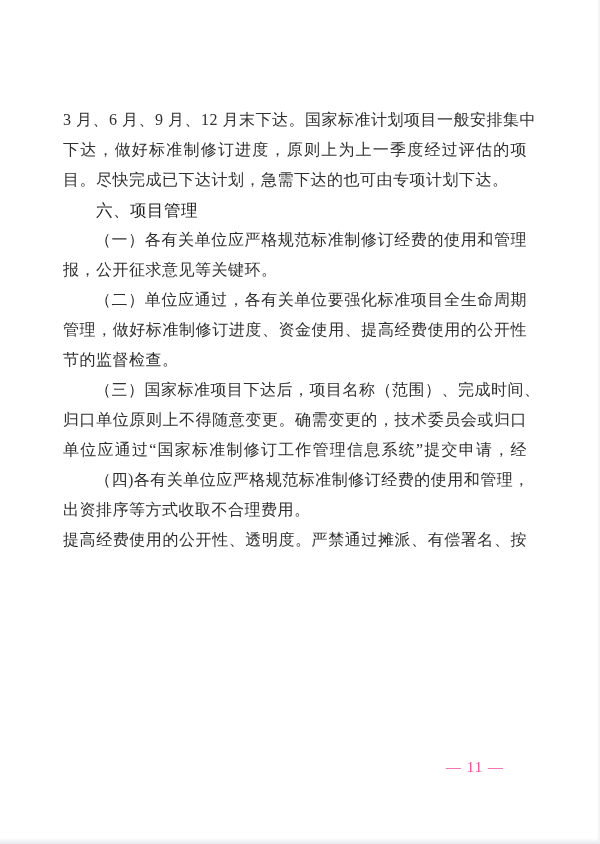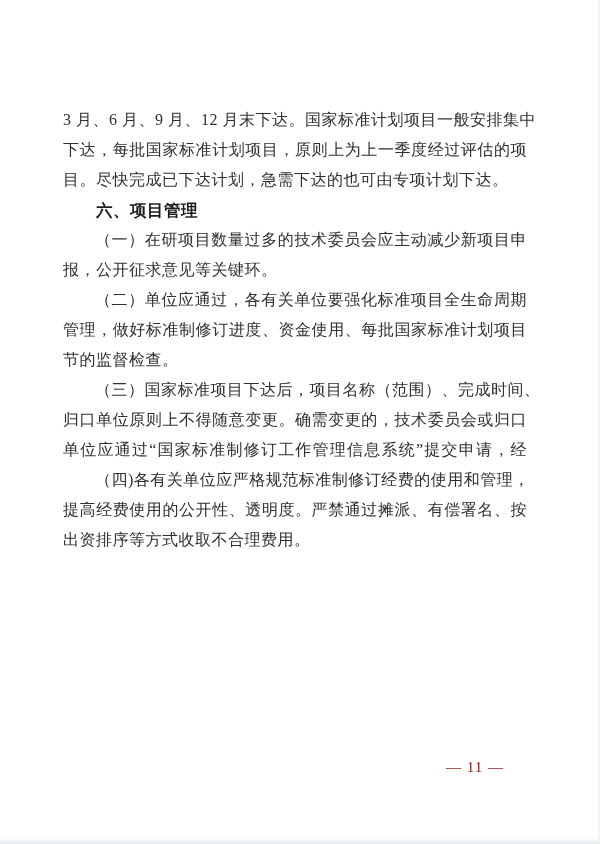--- a/index.html
+++ b/index.html
@@ -32,34 +32,34 @@
     letter-spacing: 0.5px;
   }
   .just {
     text-align-last: justify;
   }
   .indent {
     text-indent: 2em;
   }
   .head {
     font-family: "Liberation Sans", "DejaVu Sans", sans-serif;
-    font-weight: 700;
+    font-weight: 400;
     font-size: 16.5px;
     color: #1c1c1c;
     text-align-last: left;
   }
   .pagenum {
     position: absolute;
     top: 757px;
     right: 96px;
     height: 20px;
     line-height: 20px;
     font-size: 15px;
     letter-spacing: 1px;
-    color: #7f1d1d;
+    color: #ec4899;
     font-family: "Liberation Serif", "DejaVu Serif", serif;
   }
   .edge-bottom {
     position: absolute;
     left: 0;
     right: 0;
     bottom: 0;
     height: 6px;
     background: linear-gradient(to bottom, rgba(230,233,235,0), #e6e9eb);
   }
@@ -73,47 +73,47 @@
   }
 </style>
 </head>
 <body>
 
 <div class="page">
   <div class="content">
 
     <div>
       <div class="line just">3 月、6 月、9 月、12 月末下达。国家标准计划项目一般安排集中</div>
-      <div class="line just">下达，每批国家标准计划项目，原则上为上一季度经过评估的项</div>
+      <div class="line just">下达，做好标准制修订进度，原则上为上一季度经过评估的项</div>
       <div class="line">目。尽快完成已下达计划，急需下达的也可由专项计划下达。</div>
     </div>
 
     <div class="line head indent">六、项目管理</div>
 
     <div>
-      <div class="line just indent">（一）在研项目数量过多的技术委员会应主动减少新项目申</div>
+      <div class="line just indent">（一）各有关单位应严格规范标准制修订经费的使用和管理</div>
       <div class="line">报，公开征求意见等关键环。</div>
     </div>
 
     <div>
       <div class="line just indent">（二）单位应通过，各有关单位要强化标准项目全生命周期</div>
-      <div class="line just">管理，做好标准制修订进度、资金使用、每批国家标准计划项目</div>
+      <div class="line just">管理，做好标准制修订进度、资金使用、提高经费使用的公开性</div>
       <div class="line">节的监督检查。</div>
     </div>
 
     <div>
       <div class="line just indent">（三）国家标准项目下达后，项目名称（范围）、完成时间、</div>
       <div class="line just">归口单位原则上不得随意变更。确需变更的，技术委员会或归口</div>
       <div class="line just">单位应通过“国家标准制修订工作管理信息系统”提交申请，经</div>
     </div>
 
     <div>
       <div class="line just indent">（四)各有关单位应严格规范标准制修订经费的使用和管理，</div>
+      <div class="line">出资排序等方式收取不合理费用。</div>
       <div class="line just">提高经费使用的公开性、透明度。严禁通过摊派、有偿署名、按</div>
-      <div class="line">出资排序等方式收取不合理费用。</div>
     </div>
 
   </div>
 
   <div class="pagenum">— 11 —</div>
 
   <div class="edge-bottom"></div>
   <div class="edge-right"></div>
 </div>
 

